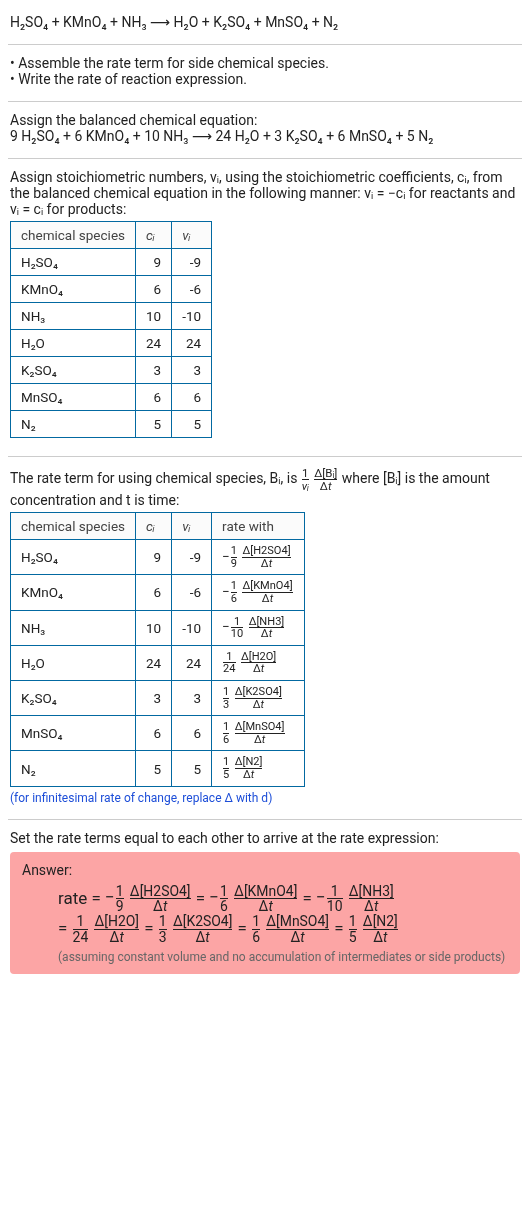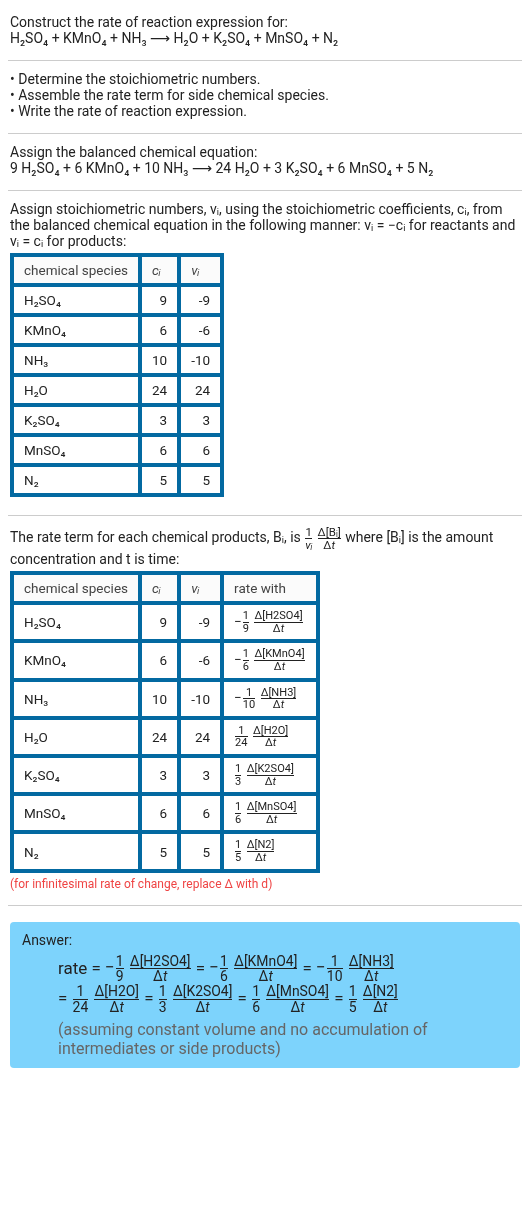--- a/index.html
+++ b/index.html
@@ -30,53 +30,51 @@
     line-height: 1.05;
   }
   .frac .num { display: block; }
   .frac .den { display: block; border-top: 1px solid #222; }
   table.data {
     border-collapse: collapse;
     margin: 4px 0;
     font-size: 13.5px;
   }
   table.data th, table.data td {
-    border: 4px solid #0369a1;
+    border: 1px solid #0369a1;
     padding: 5px 10px;
     text-align: left;
     white-space: nowrap;
   }
   table.data th {
     background: #fbfbfb;
     font-weight: normal;
     color: #444;
   }
   .num-col { text-align: right !important; }
-  .footnote { font-size: 12px; color: #ef4444; }
+  .footnote { font-size: 12px; color: #1d4ed8; }
   .answerbox {
-    background: #7dd3fc;
+    background: #fca5a5;
     border-radius: 4px;
     padding: 10px 12px;
     margin-top: 6px;
   }
   .answerbox .hdr { margin-bottom: 6px; }
   .rate-eq { padding-left: 36px; font-size: 17px; }
-  .rate-foot { font-size: 16px; color: #666; padding-left: 36px; padding-top: 6px; }
+  .rate-foot { font-size: 12px; color: #666; padding-left: 36px; padding-top: 6px; }
 </style>
 </head>
 <body>
 
 <div class="block">
-  <div>Construct the rate of reaction expression for:</div>
   <div>H₂SO₄ + KMnO₄ + NH₃  ⟶  H₂O + K₂SO₄ + MnSO₄ + N₂</div>
 </div>
 <hr class="sep">
 
 <div class="block">
-  <div>• Determine the stoichiometric numbers.</div>
   <div>• Assemble the rate term for side chemical species.</div>
   <div>• Write the rate of reaction expression.</div>
 </div>
 <hr class="sep">
 
 <div class="block">
   <div>Assign the balanced chemical equation:</div>
   <div>9 H₂SO₄ + 6 KMnO₄ + 10 NH₃  ⟶  24 H₂O + 3 K₂SO₄ + 6 MnSO₄ + 5 N₂</div>
 </div>
 <hr class="sep">
@@ -127,21 +125,21 @@
           <td>N₂</td>
           <td class="num-col">5</td>
           <td class="num-col">5</td>
         </tr>
       </tbody>
   </table>
 </div>
 <hr class="sep">
 
 <div class="block">
-  <span>The rate term for each chemical products, Bᵢ, is </span>
+  <span>The rate term for using chemical species, Bᵢ, is </span>
   <span>
     <span class="frac"><span class="num">1</span><span class="den ital">νᵢ</span></span>
     <span class="frac"><span class="num">Δ[Bᵢ]</span><span class="den">Δ<span class="ital">t</span></span></span>
   </span>
   <span> where [Bᵢ] is the amount concentration and t is time:</span>
 
   <table class="data">
     <thead>
       <tr>
         <th>chemical species</th>
@@ -193,20 +191,21 @@
           <td class="num-col">5</td>
           <td><span><span class="frac"><span class="num">1</span><span class="den">5</span></span> <span class="frac"><span class="num">Δ[N2]</span><span class="den">Δ<span class="ital">t</span></span></span></span></td>
         </tr>
       </tbody>
   </table>
   <div class="footnote">(for infinitesimal rate of change, replace Δ with d)</div>
 </div>
 <hr class="sep">
 
 <div class="block">
+  <div>Set the rate terms equal to each other to arrive at the rate expression:</div>
   <div class="answerbox">
     <div class="hdr">Answer:</div>
     <div class="rate-eq">
       <span>rate =</span>
       <span id="rate-line1"> <span>−<span class="frac"><span class="num">1</span><span class="den">9</span></span> <span class="frac"><span class="num">Δ[H2SO4]</span><span class="den">Δ<span class="ital">t</span></span></span></span> = <span>−<span class="frac"><span class="num">1</span><span class="den">6</span></span> <span class="frac"><span class="num">Δ[KMnO4]</span><span class="den">Δ<span class="ital">t</span></span></span></span> = <span>−<span class="frac"><span class="num">1</span><span class="den">10</span></span> <span class="frac"><span class="num">Δ[NH3]</span><span class="den">Δ<span class="ital">t</span></span></span></span></span>
     </div>
     <div class="rate-eq">
       <span>=</span>
       <span id="rate-line2"> <span><span class="frac"><span class="num">1</span><span class="den">24</span></span> <span class="frac"><span class="num">Δ[H2O]</span><span class="den">Δ<span class="ital">t</span></span></span></span> = <span><span class="frac"><span class="num">1</span><span class="den">3</span></span> <span class="frac"><span class="num">Δ[K2SO4]</span><span class="den">Δ<span class="ital">t</span></span></span></span> = <span><span class="frac"><span class="num">1</span><span class="den">6</span></span> <span class="frac"><span class="num">Δ[MnSO4]</span><span class="den">Δ<span class="ital">t</span></span></span></span> = <span><span class="frac"><span class="num">1</span><span class="den">5</span></span> <span class="frac"><span class="num">Δ[N2]</span><span class="den">Δ<span class="ital">t</span></span></span></span></span>
     </div>

